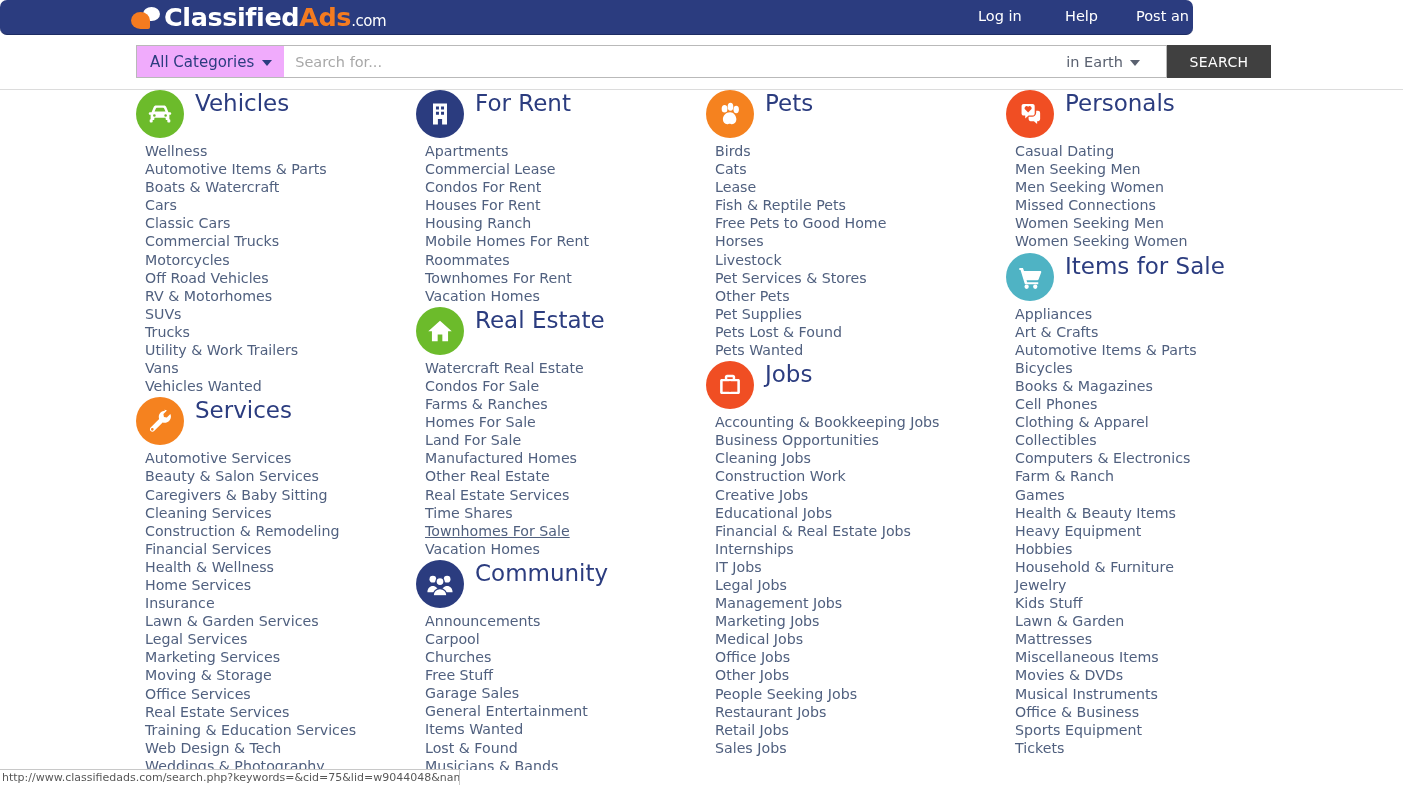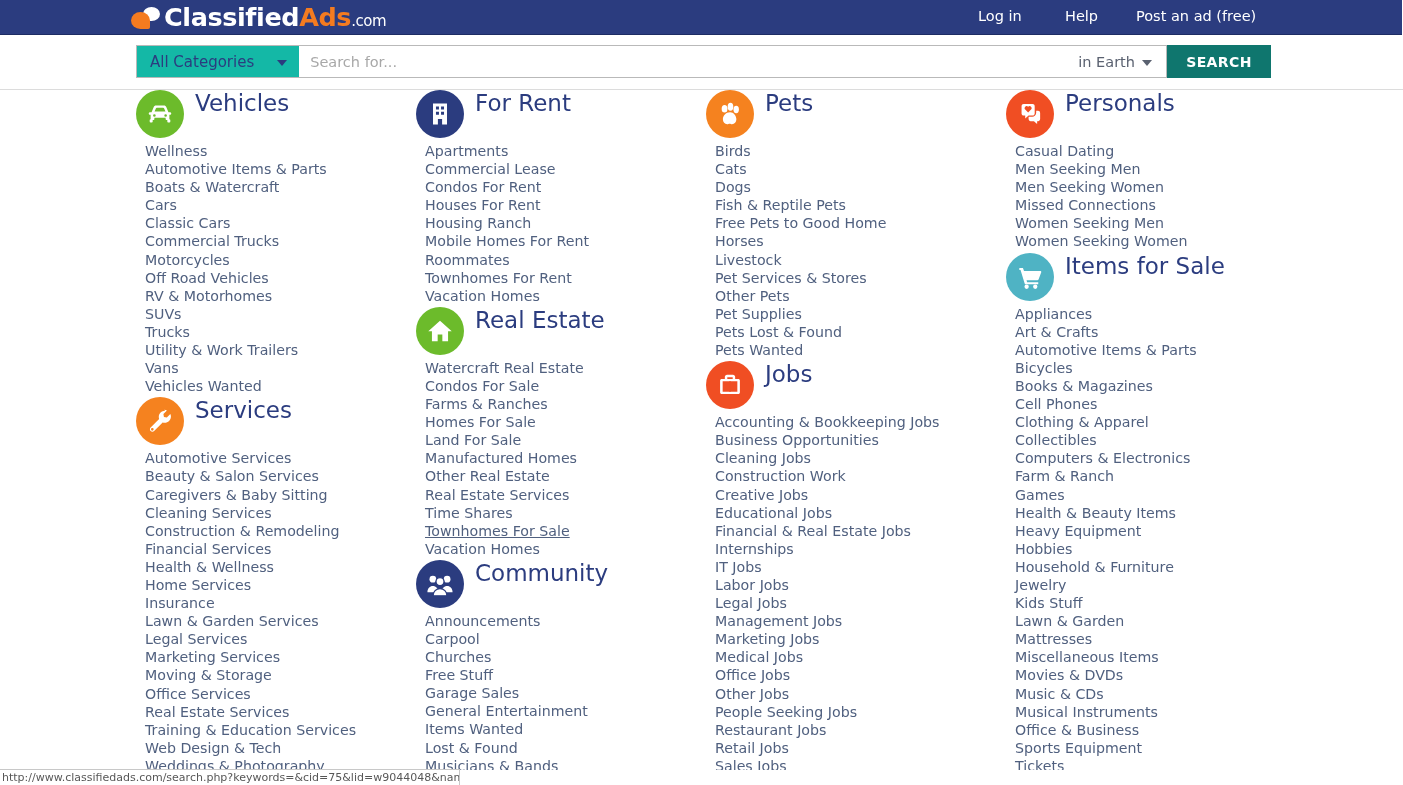--- a/index.html
+++ b/index.html
@@ -8,23 +8,24 @@
     margin: 0; padding: 0;
     width: 1403px; height: 785px;
     overflow: hidden;
     background: #ffffff;
     font-family: "DejaVu Sans", "Liberation Sans", sans-serif;
   }
 
   
   #topbar {
     position: absolute; left: 0; top: 0;
-    width: 1402px; height: 35px;
+    width: 1193px; height: 35px;
     background: #2b3c7f;
     border-bottom: 1px solid #1d2c63;
+    border-radius: 7px;
   }
   #logo-wrap {
     position: absolute; left: 131px; top: 1px;
     height: 33px; display: flex; align-items: center;
     cursor: pointer;
   }
   #logo-bubble {
     position: relative;
     width: 29px; height: 22px; margin-right: 4px;
   }
@@ -63,55 +64,55 @@
     border-bottom: 1px solid #dcdcdc;
   }
   #searchbox {
     position: absolute; left: 136px; top: 10px;
     width: 1031px; height: 33px;
     background: #ffffff;
     border: 1px solid #b9b9b9;
     display: flex; align-items: stretch;
   }
   #cat-select {
-    background: #14b8a6; color: #2b3c7f;
+    background: #f0abfc; color: #2b3c7f;
     font-size: 15px; padding: 0 12px 0 13px;
-    display: flex; align-items: center; gap: 23px;
+    display: flex; align-items: center; gap: 8px;
     cursor: pointer; white-space: nowrap;
   }
   #cat-select .caret {
     width: 0; height: 0; border-left: 5px solid transparent;
     border-right: 5px solid transparent; border-top: 6px solid #2b3c7f;
     margin-top: 2px;
   }
   #search-input {
     flex: 1; border: none; outline: none;
     font-size: 14.5px; color: #333;
     padding: 0 10px 0 11px;
     font-family: "DejaVu Sans", "Liberation Sans", sans-serif;
     background: transparent;
   }
   #search-input::placeholder { color: #a8a8a8; }
   #loc-select {
     color: #5a6170; font-size: 14.5px;
-    padding: 0 14px 0 6px;
+    padding: 0 26px 0 6px;
     display: flex; align-items: center; gap: 7px;
     cursor: pointer; white-space: nowrap;
   }
   #loc-select .caret {
     width: 0; height: 0; border-left: 5px solid transparent;
     border-right: 5px solid transparent; border-top: 6px solid #5a6170;
     margin-top: 2px;
   }
   #search-btn {
     position: absolute; left: 1167px; top: 10px;
     width: 104px; height: 33px;
-    background: #0f766e; color: #ffffff;
+    background: #404040; color: #ffffff;
     border: none; cursor: pointer;
-    font-size: 14px; font-weight: bold; letter-spacing: 0.4px;
+    font-size: 14px; font-weight: normal; letter-spacing: 0.4px;
     font-family: "DejaVu Sans", "Liberation Sans", sans-serif;
   }
 
   
   #columns {
     position: absolute; top: 90px; left: 0;
     width: 1403px; height: 680px;
     overflow: hidden;
   }
   .col { position: absolute; top: 0; width: 290px; }
@@ -328,21 +329,21 @@
               <ellipse cx="16.5" cy="8.3" rx="3.0" ry="4.2" fill="#fff"></ellipse>
               <ellipse cx="22.6" cy="11.2" rx="2.9" ry="3.9" fill="#fff"></ellipse>
               <path fill="#fff" d="M16.2 14.2c3.6 0 6.6 3.9 6.6 7.5 0 3-2 5.1-4.6 5.1-1.1 0-1.6-.5-2.6-.5s-1.5.5-2.6.5c-2.6 0-4.6-2.1-4.6-5.1 0-3.6 3.1-7.5 7.8-7.5z"></path>
             </svg>
           </span>
           <span class="cat-title">Pets</span>
         </div>
         <ul class="cat-list">
           <li><a>Birds</a></li>
           <li><a>Cats</a></li>
-          <li><a>Dogs</a></li>
+          <li><a>Lease</a></li>
           <li><a>Fish &amp; Reptile Pets</a></li>
           <li><a>Free Pets to Good Home</a></li>
           <li><a>Horses</a></li>
           <li><a>Livestock</a></li>
           <li><a>Pet Services &amp; Stores</a></li>
           <li><a>Other Pets</a></li>
           <li><a>Pet Supplies</a></li>
           <li><a>Pets Lost &amp; Found</a></li>
           <li><a>Pets Wanted</a></li>
         </ul>
@@ -360,21 +361,20 @@
         <ul class="cat-list">
           <li><a>Accounting &amp; Bookkeeping Jobs</a></li>
           <li><a>Business Opportunities</a></li>
           <li><a>Cleaning Jobs</a></li>
           <li><a>Construction Work</a></li>
           <li><a>Creative Jobs</a></li>
           <li><a>Educational Jobs</a></li>
           <li><a>Financial &amp; Real Estate Jobs</a></li>
           <li><a>Internships</a></li>
           <li><a>IT Jobs</a></li>
-          <li><a>Labor Jobs</a></li>
           <li><a>Legal Jobs</a></li>
           <li><a>Management Jobs</a></li>
           <li><a>Marketing Jobs</a></li>
           <li><a>Medical Jobs</a></li>
           <li><a>Office Jobs</a></li>
           <li><a>Other Jobs</a></li>
           <li><a>People Seeking Jobs</a></li>
           <li><a>Restaurant Jobs</a></li>
           <li><a>Retail Jobs</a></li>
           <li><a>Sales Jobs</a></li>
@@ -428,21 +428,20 @@
           <li><a>Health &amp; Beauty Items</a></li>
           <li><a>Heavy Equipment</a></li>
           <li><a>Hobbies</a></li>
           <li><a>Household &amp; Furniture</a></li>
           <li><a>Jewelry</a></li>
           <li><a>Kids Stuff</a></li>
           <li><a>Lawn &amp; Garden</a></li>
           <li><a>Mattresses</a></li>
           <li><a>Miscellaneous Items</a></li>
           <li><a>Movies &amp; DVDs</a></li>
-          <li><a>Music &amp; CDs</a></li>
           <li><a>Musical Instruments</a></li>
           <li><a>Office &amp; Business</a></li>
           <li><a>Sports Equipment</a></li>
           <li><a>Tickets</a></li>
         </ul>
       </div>
     </div>
 </div>
 
 <div id="statusbar">http://www.classifiedads.com/search.php?keywords=&amp;cid=75&amp;lid=w9044048&amp;name=</div>

